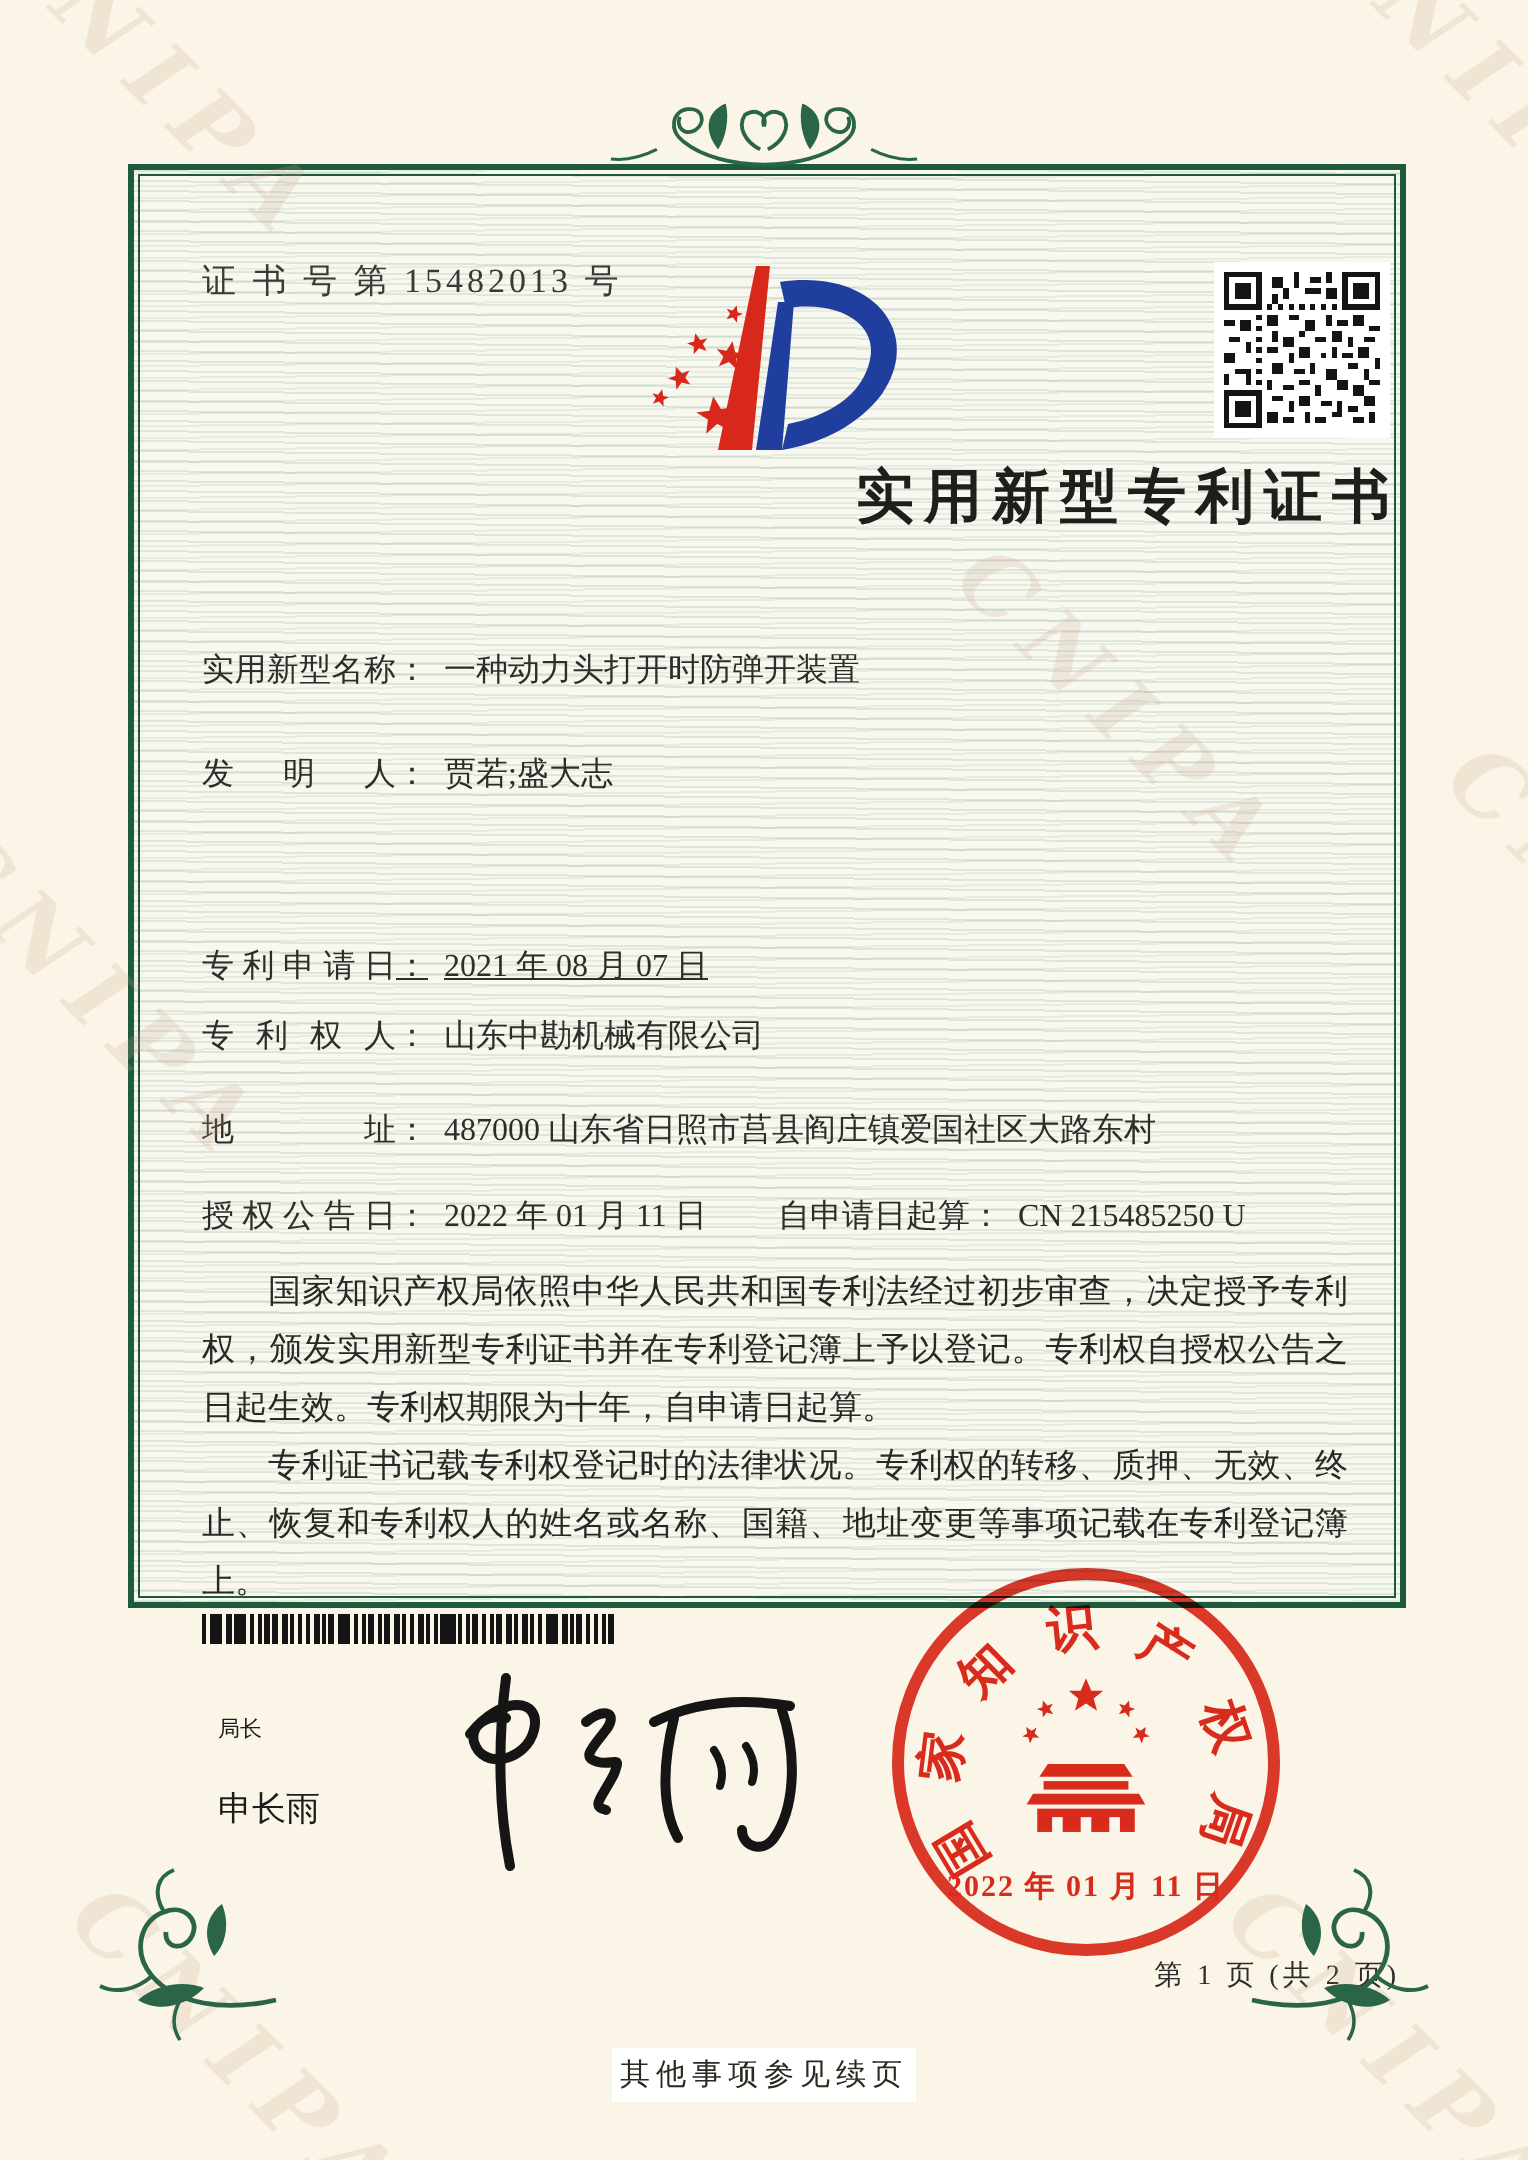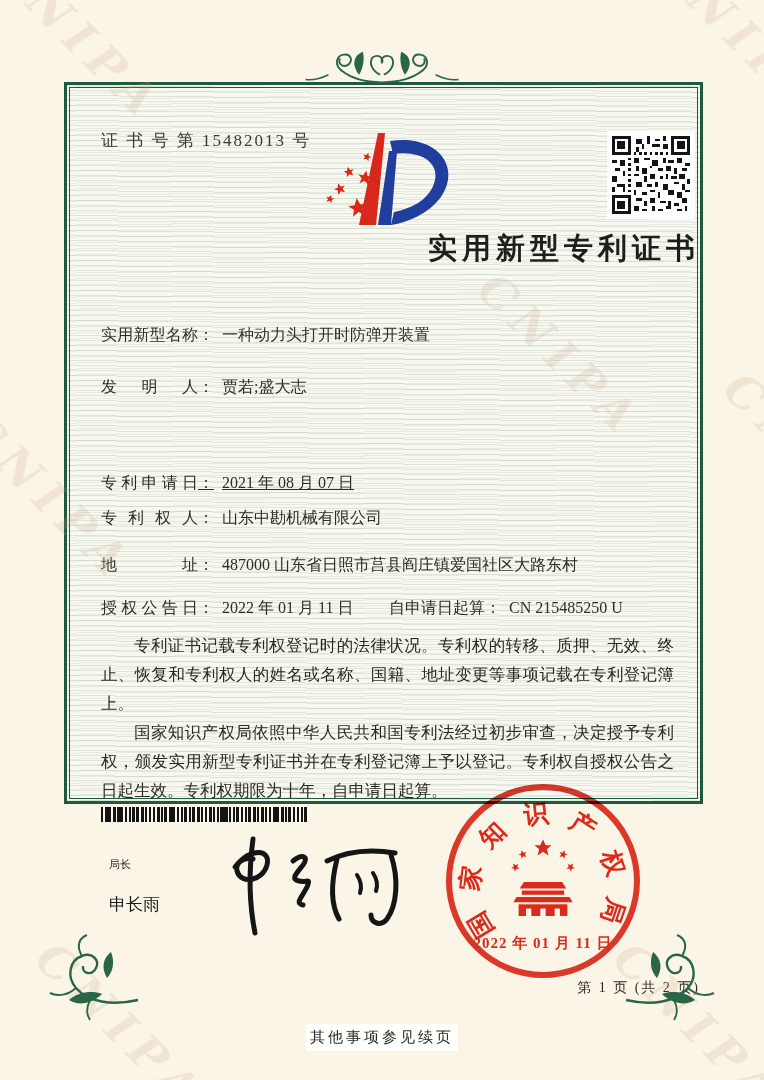--- a/index.html
+++ b/index.html
@@ -246,22 +246,22 @@
     <span class="lab">地址</span><span>：</span><span class="val">487000 山东省日照市莒县阎庄镇爱国社区大路东村</span>
   </div>
   <div class="row r6">
     <span class="lab">授权公告日</span><span>：</span><span class="val">2022 年 01 月 11 日</span>
   </div>
   <div class="r6b">
     <span>自申请日起算</span><span>：</span><span class="val">CN 215485250 U</span>
   </div>
 
   <div class="paras">
+    <p>国家知识产权局依照中华人民共和国专利法经过初步审查，决定授予专利权，颁发实用新型专利证书并在专利登记簿上予以登记。专利权自授权公告之日起生效。专利权期限为十年，自申请日起算。</p>
     <p>专利证书记载专利权登记时的法律状况。专利权的转移、质押、无效、终止、恢复和专利权人的姓名或名称、国籍、地址变更等事项记载在专利登记簿上。</p>
-    <p>国家知识产权局依照中华人民共和国专利法经过初步审查，决定授予专利权，颁发实用新型专利证书并在专利登记簿上予以登记。专利权自授权公告之日起生效。专利权期限为十年，自申请日起算。</p>
   </div>
 
   <div class="barcode"></div>
 
   <div class="officer-title">局长</div>
   <div class="officer-name">申长雨</div>
   <div class="sig">
     <svg viewBox="0 0 218 120" width="218" height="120" fill="none" stroke="#151515" stroke-width="5" stroke-linecap="round">
       <path d="M30,48 C46,28 66,30 62,46 C58,62 36,66 32,52 C30,44 38,38 48,40"></path>
       <path d="M48,20 C44,50 44,84 50,114"></path>

